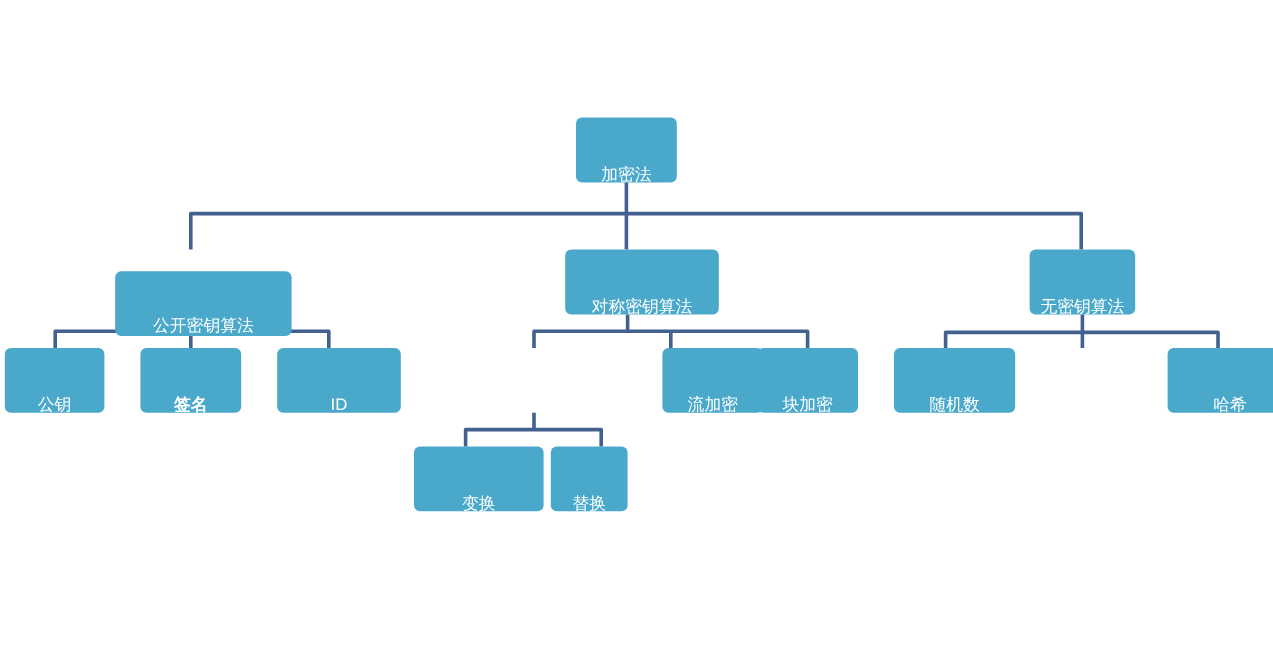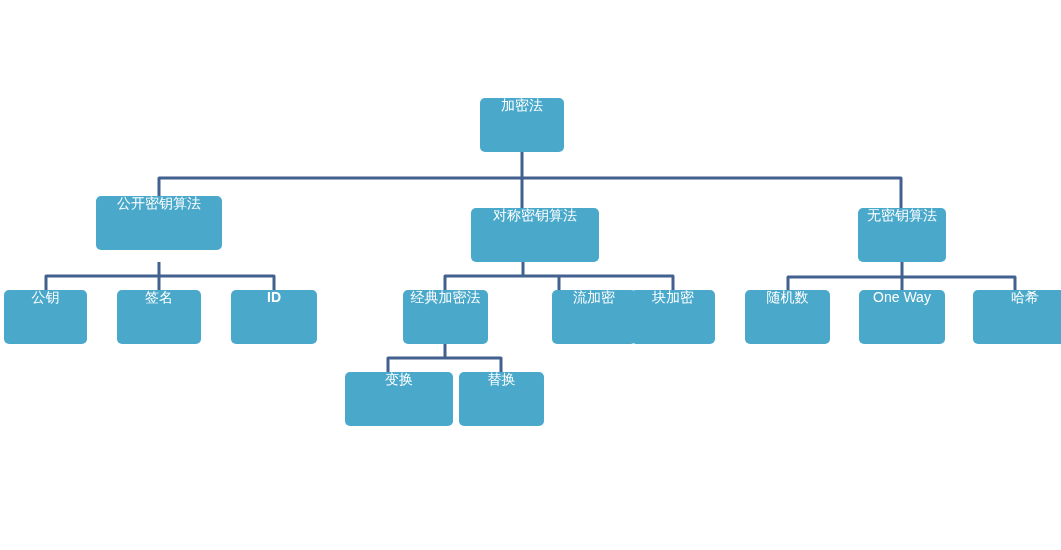--- a/index.html
+++ b/index.html
@@ -30,47 +30,47 @@
     stroke-linejoin:round;
     stroke-linecap:butt;
   }
   .node{
     position:absolute;
     height:54px;
     box-sizing:border-box;
     background:var(--node-fill);
     border-radius:5px;
     display:flex;
-    align-items:flex-start;
+    align-items:flex-end;
     justify-content:center;
     cursor:default;
   }
   .node-label{
     color:var(--node-text);
     font-size:14px;
     line-height:1;
     white-space:nowrap;
     text-align:center;
   }
   
   .n-root {left:480px;top:98px; width:84px;}
-  .n-pka  {left:96px; top:196px;width:126px;}
+  .n-pka  {left:96px; top:226px;width:147px;font-family:Liberation Serif, serif;}
   .n-ska  {left:459px;top:208px;width:128px;margin-left:12px;}
   .n-kla  {left:858px;top:208px;width:88px;}
   .n-pub  {left:4px;  top:290px;width:83px;}
-  .n-sig  {left:117px;top:290px;width:84px;}
-  .n-id   {left:231px;top:290px;width:86px;font-weight:bold;}
+  .n-sig  {left:117px;top:290px;width:84px;font-weight:bold;}
+  .n-id   {left:231px;top:290px;width:103px;}
   .n-cla  {left:403px;top:290px;width:85px;}
   .n-str  {left:517px;top:290px;width:84px;margin-left:35px;}
   .n-blk  {left:631px;top:290px;width:84px;}
-  .n-rnd  {left:745px;top:290px;width:85px;}
+  .n-rnd  {left:745px;top:290px;width:101px;}
   .n-ow   {left:859px;top:290px;width:86px;}
   .n-hash {left:973px;top:290px;width:104px;}
   .n-trn  {left:345px;top:372px;width:108px;}
-  .n-sub  {left:459px;top:372px;width:85px;}
+  .n-sub  {left:459px;top:372px;width:64px;}
 </style>
 </head>
 <body>
 
 <div class="canvas">
 
   <svg class="edges" width="1061" height="550" viewBox="0 0 1061 550" aria-hidden="true">
 
     <path class="edge" d="M522,152 V208 M159,208 V178 H901 V208"></path>
 
@@ -100,35 +100,29 @@
   <div class="node n-pub">
     <span class="node-label">公钥</span>
   </div>
   <div class="node n-sig">
     <span class="node-label">签名</span>
   </div>
   <div class="node n-id">
     <span class="node-label">ID</span>
   </div>
 
-  <div class="node n-cla">
-    <span class="node-label">经典加密法</span>
-  </div>
   <div class="node n-str">
     <span class="node-label">流加密</span>
   </div>
   <div class="node n-blk">
     <span class="node-label">块加密</span>
   </div>
 
   <div class="node n-rnd">
     <span class="node-label">随机数</span>
-  </div>
-  <div class="node n-ow">
-    <span class="node-label">One Way</span>
   </div>
   <div class="node n-hash">
     <span class="node-label">哈希</span>
   </div>
 
   <div class="node n-trn">
     <span class="node-label">变换</span>
   </div>
   <div class="node n-sub">
     <span class="node-label">替换</span>

